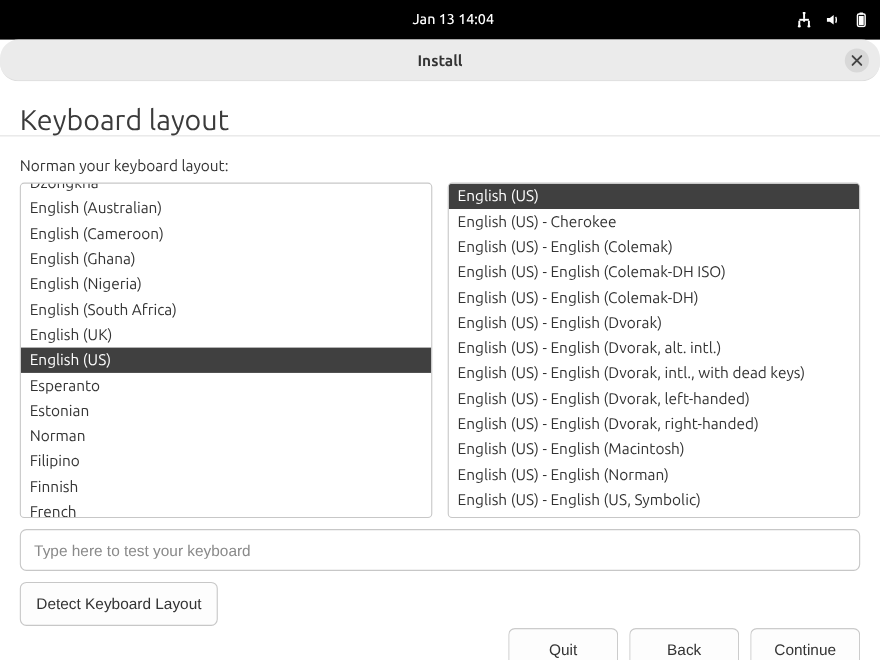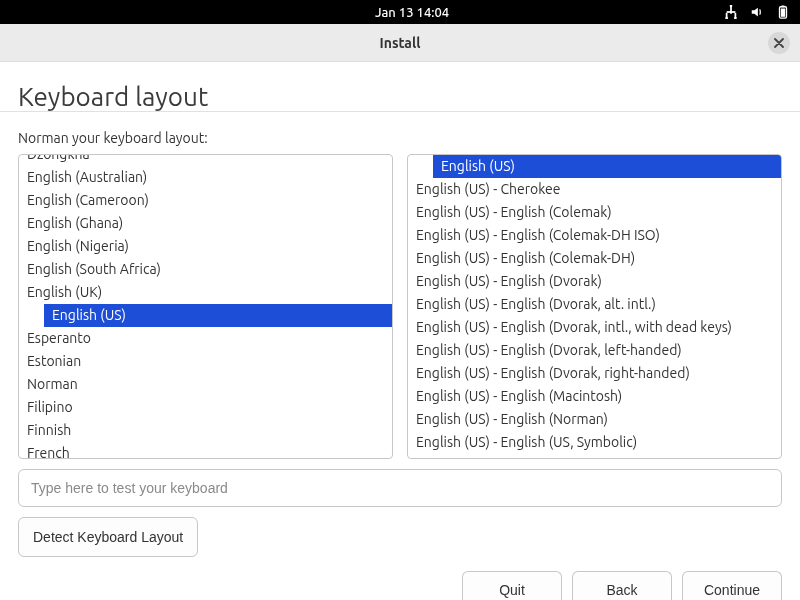--- a/index.html
+++ b/index.html
@@ -7,21 +7,21 @@
       font-family: Ubuntu, "Segoe UI", sans-serif;
       background: #fff;
       width: 800px;
       height: 600px;
       overflow: hidden;
       position: relative;
     }
     .top-bar {
       background: #000;
       color: #fff;
-      height: 24px;
+      height: 36px;
       display: flex;
       align-items: center;
       justify-content: center;
       position: relative;
       font-size: 13px;
       padding-left: 24px;
     }
     .top-bar-datetime {
       font-weight: 500;
     }
@@ -37,20 +37,21 @@
       background: #ebebeb;
       height: 38px;
       display: flex;
       align-items: center;
       justify-content: center;
       position: relative;
       border-bottom: 1px solid #ddd;
       font-size: 14px;
       font-weight: 600;
       color: #333;
+      border-radius: 17px;
     }
     .close-btn {
       position: absolute;
       right: 10px;
       width: 22px;
       height: 22px;
       border-radius: 50%;
       background: #d8d8d8;
       display: flex;
       align-items: center;
@@ -92,23 +93,22 @@
     }
     .listbox.left { width: 375px; }
     .listbox.right { width: 375px; }
     .list-item {
       padding: 3px 8px;
       line-height: 17px;
       cursor: pointer;
       white-space: nowrap;
     }
     .list-item.selected {
-      background: #1d4ed8;
+      background: #404040;
       color: #fff;
-      margin-left: 25px;
     }
     .list-content {
       position: relative;
     }
     .left .list-content { top: -12px; }
     .right .list-item { padding: 3px 8px; }
     .test-input {
       width: 100%;
       border: 1px solid #c7c7c7;
       border-radius: 6px;

